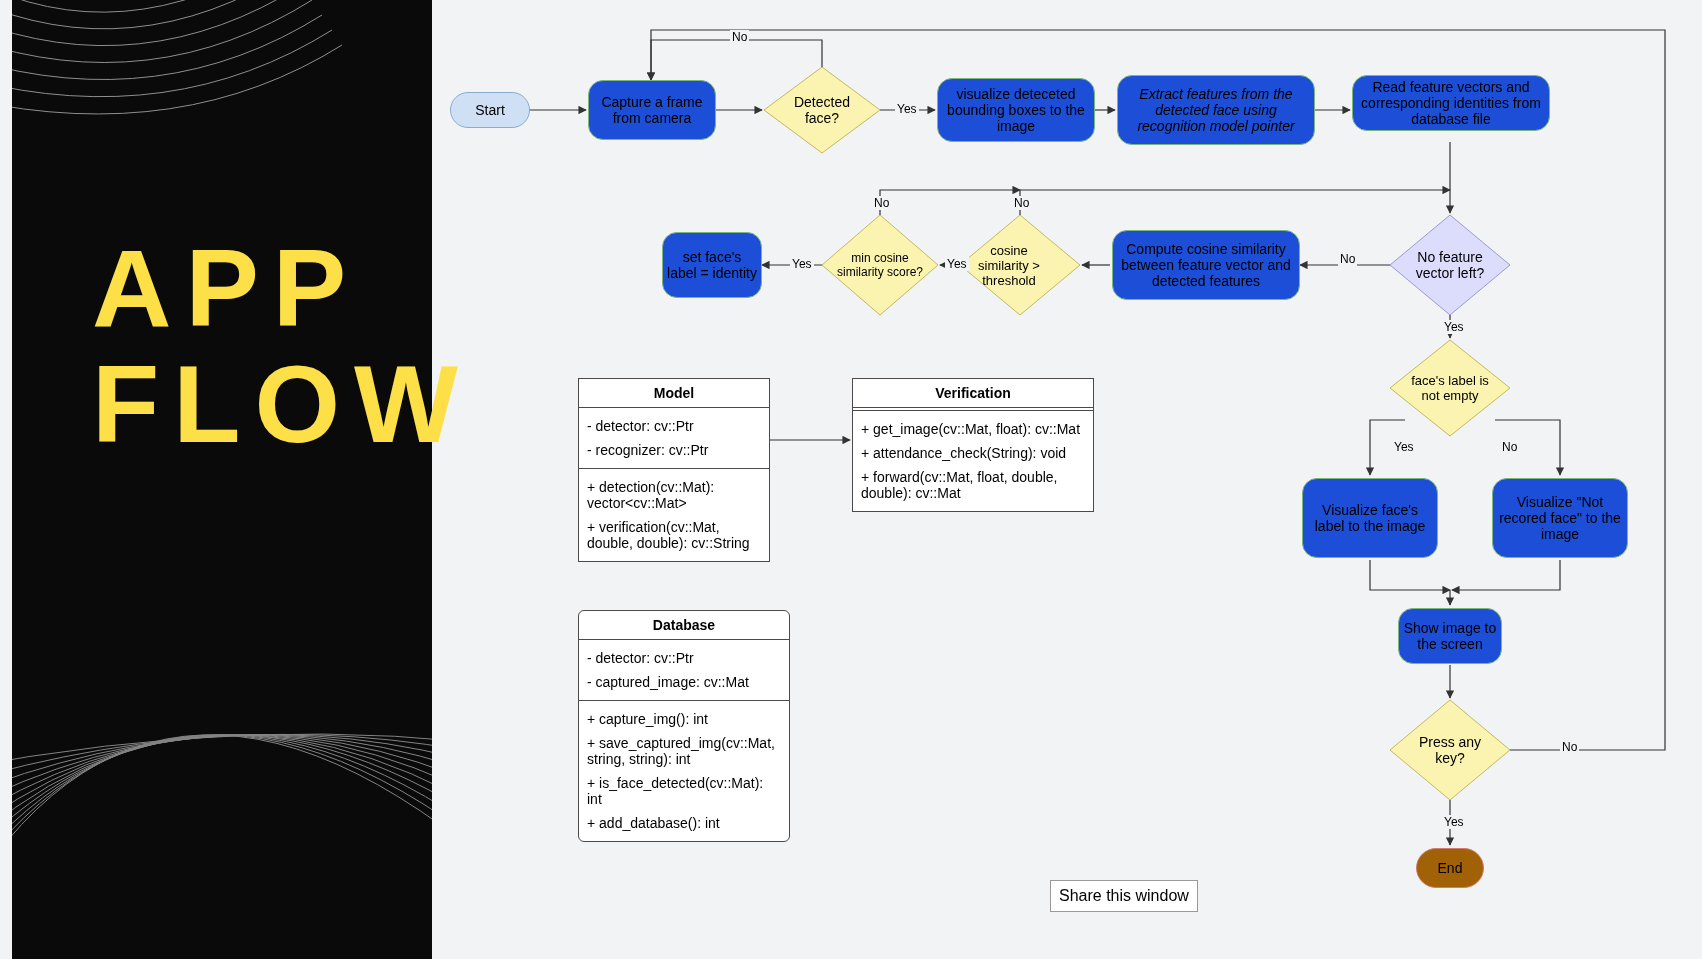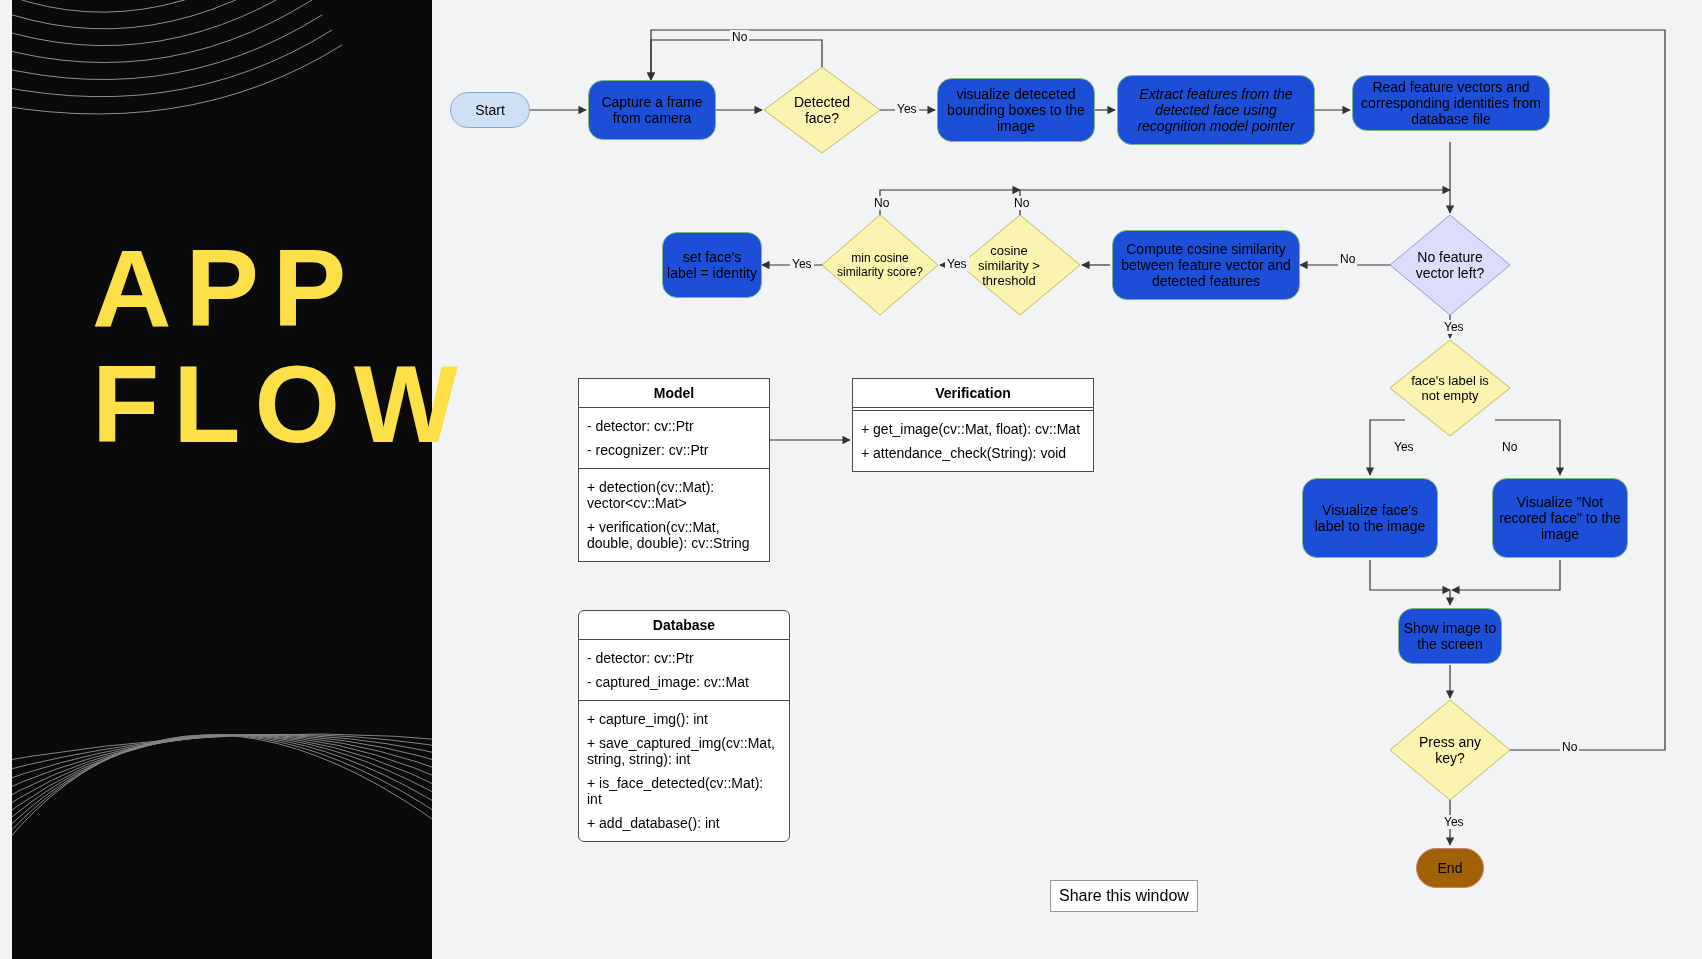--- a/index.html
+++ b/index.html
@@ -196,20 +196,21 @@
       <div class="row">+ verification(cv::Mat, double, double): cv::String</div>
     </div>
   </div>
 
   <div class="uml" style="left:852px;top:378px;width:240px;">
     <div class="hd">Verification</div>
     <div class="sec" style="height:2px;padding:0;"></div>
     <div class="sec">
       <div class="row">+ get_image(cv::Mat, float): cv::Mat</div>
       <div class="row">+ attendance_check(String): void</div>
+      <div class="row">+ forward(cv::Mat, float, double, double): cv::Mat</div>
     </div>
   </div>
 
   <div class="uml" style="left:578px;top:610px;width:210px;border-radius:6px;">
     <div class="hd">Database</div>
     <div class="sec">
       <div class="row">- detector: cv::Ptr</div>
       <div class="row">- captured_image: cv::Mat</div>
     </div>
     <div class="sec">

